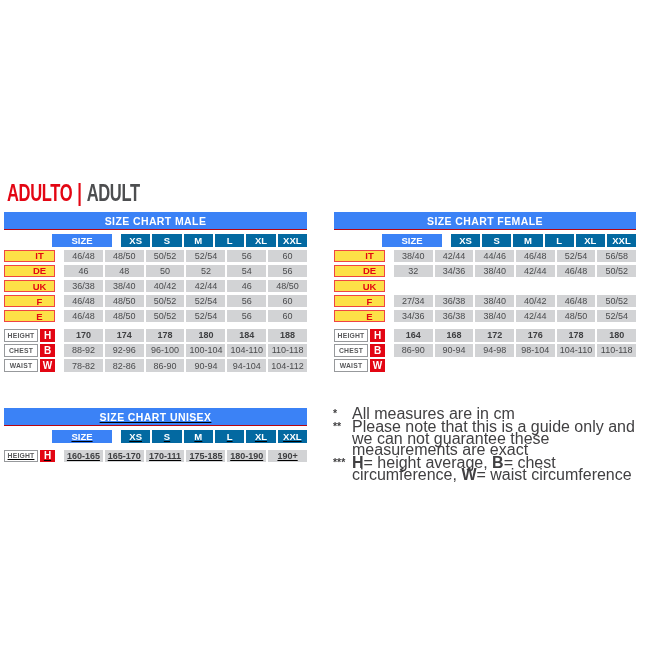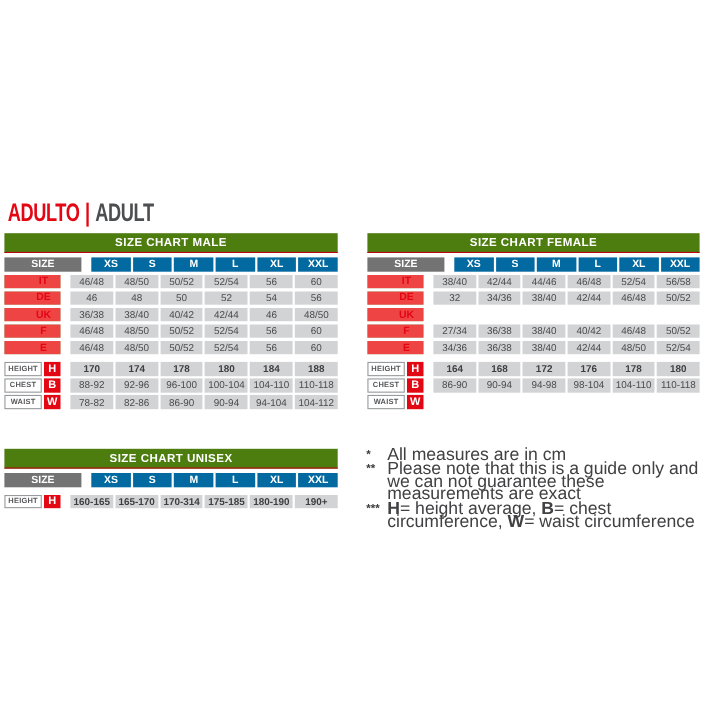--- a/index.html
+++ b/index.html
@@ -13,40 +13,40 @@
     font-size:23px;font-weight:bold;white-space:nowrap;
     transform:scaleX(0.72);transform-origin:left center;
     letter-spacing:-0.5px;
   }
   .heading .t-red{color:#E30613;}
   .heading .t-sep{color:#E30613;margin:0 7px;font-weight:bold;}
   .heading .t-gray{color:#4D4E50;}
   
   .sc-table{position:absolute;}
   .tbar{
-    height:17px;background:#4d7c0f;border-bottom:1px solid #B80510;
+    height:17px;background:#3b82f6;border-bottom:1px solid #B80510;
     color:#fff;font-weight:bold;font-size:10.5px;letter-spacing:.4px;
     display:flex;align-items:center;justify-content:center;margin-bottom:4px;
   }
   .row{display:flex;height:12.5px;margin-bottom:2.6px;}
   .row.hdr{height:13px;}
   .lab{width:51px;display:flex;flex:none;}
   .spacer{width:9px;flex:none;}
   .vals{flex:1;display:flex;gap:2px;}
   .vals>div{
     flex:1;display:flex;align-items:center;justify-content:center;
     background:#D2D3D5;color:#4A4B4D;font-size:9px;
   }
   .row.hdr .size-h{
-    width:70px;flex:none;background:#737373;color:#fff;font-weight:bold;font-size:9.5px;
-    display:flex;align-items:center;justify-content:center;
+    width:60px;flex:none;background:#3b82f6;color:#fff;font-weight:bold;font-size:9.5px;
+    display:flex;align-items:center;justify-content:center;margin-left:48px;
   }
   .row.hdr .vals>div{background:#0369a1;color:#fff;font-weight:bold;font-size:9.5px;}
   .size-lab{
-    flex:1;background:#86efac;border:6px solid #ef4444;box-sizing:border-box;
+    flex:1;background:#fde047;border:1px solid #ef4444;box-sizing:border-box;
     color:#E30613;font-weight:bold;font-size:9.5px;
     display:flex;align-items:center;justify-content:center;padding-left:20px;
   }
   .mgap{height:4px;}
   .m-lab{
     width:34px;flex:none;background:#fff;border:1px solid #97999C;box-sizing:border-box;
     color:#58595B;font-weight:bold;font-size:6.8px;letter-spacing:.2px;
     display:flex;align-items:center;justify-content:center;
   }
   .m-letter{
@@ -308,21 +308,21 @@
       </div>
     </div>
     <div class="row">
       <div class="lab">
         <div class="m-lab">WAIST</div>
         <div class="m-letter">W</div>
       </div>
       <div class="spacer"></div>
     </div>
   </div>
-<div class="sc-table" id="table-unisex" style="left:4px;  top:408px; width:303px;">
+<div class="sc-table" id="table-unisex" style="left:4px;  top:408px; width:303px;text-decoration:underline;">
     <div class="tbar">SIZE CHART UNISEX</div>
     <div class="row hdr">
       <div class="size-h">SIZE</div>
       <div class="spacer"></div>
       <div class="vals">
         <div>XS</div>
         <div>S</div>
         <div>M</div>
         <div>L</div>
         <div>XL</div>
@@ -332,21 +332,21 @@
     <div class="mgap"></div>
     <div class="row bold-row">
       <div class="lab">
         <div class="m-lab">HEIGHT</div>
         <div class="m-letter">H</div>
       </div>
       <div class="spacer"></div>
       <div class="vals">
         <div>160-165</div>
         <div>165-170</div>
-        <div>170-314</div>
+        <div>170-111</div>
         <div>175-185</div>
         <div>180-190</div>
         <div>190+</div>
       </div>
     </div>
   </div>
 
 <div class="footnotes" id="footnotes">
     <div class="note">
       <span class="marker">*</span>

